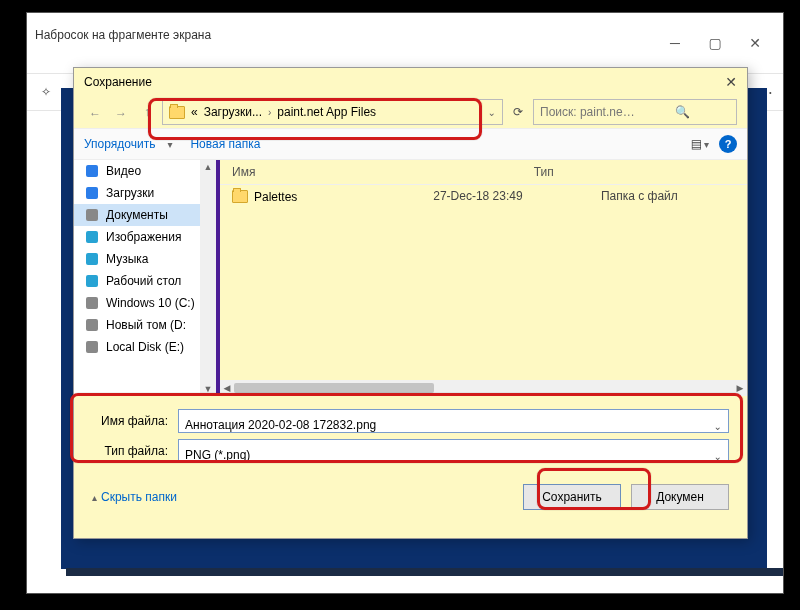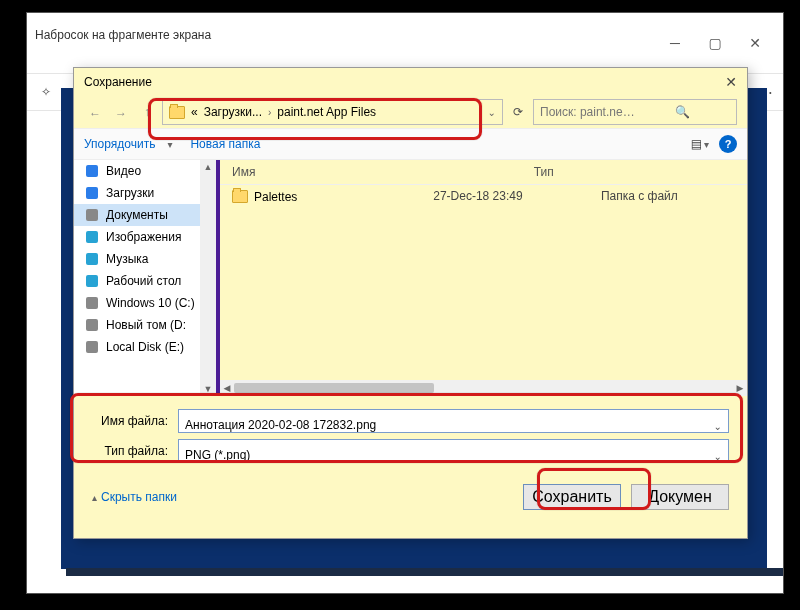--- a/index.html
+++ b/index.html
@@ -46,21 +46,21 @@
 .hscroll .track{flex:1;height:10px;display:flex}
 .hscroll .thumb{width:40%;background:#c4c4c4;border-radius:2px}
 .fields{padding:12px 18px 6px 6px}
 .frow{display:flex;align-items:center;height:26px;margin-bottom:4px}
 .frow label{width:88px;text-align:right;padding-right:10px;font-size:12px}
 .finput{flex:1;height:22px;border:1px solid #7a9ccc;display:flex;align-items:flex-end;padding:0 6px;font-size:12px;background:#fff}
 .finput .dd{margin-left:auto;color:#555;font-size:10px}
 .footer{display:flex;align-items:center;padding:10px 18px 0 18px;gap:10px}
 .footer .hide{color:#0066cc;font-size:12px;display:flex;align-items:center;gap:4px}
 .footer .sp{flex:1}
-.btn{width:96px;height:24px;border:1px solid #aaa;background:#e7e7e7;display:flex;align-items:center;justify-content:center;font-size:16px}
+.btn{width:96px;height:24px;border:1px solid #aaa;background:#e7e7e7;display:flex;align-items:center;justify-content:center;font-size:12px}
 .btn.primary{border-color:#6b8fbd}
 
 .ring{position:absolute;border:3px solid #d11a1a;border-radius:8px;box-shadow:0 0 0 1px rgba(0,0,0,.05);pointer-events:none}
 .ring1{left:148px;top:98px;width:328px;height:36px}
 .ring2{left:70px;top:393px;width:667px;height:64px}
 .ring3{left:537px;top:468px;width:108px;height:36px}
 
 .ico{width:16px;height:16px;display:inline-flex;align-items:center;justify-content:center;font-size:12px}
 .folder{width:14px;height:11px;background:#ffd86b;border:1px solid #d4a72c;border-radius:1px;position:relative}
 .folder:before{content:'';position:absolute;left:0;top:-3px;width:6px;height:3px;background:#ffd86b;border:1px solid #d4a72c;border-bottom:none;border-radius:1px 1px 0 0}

